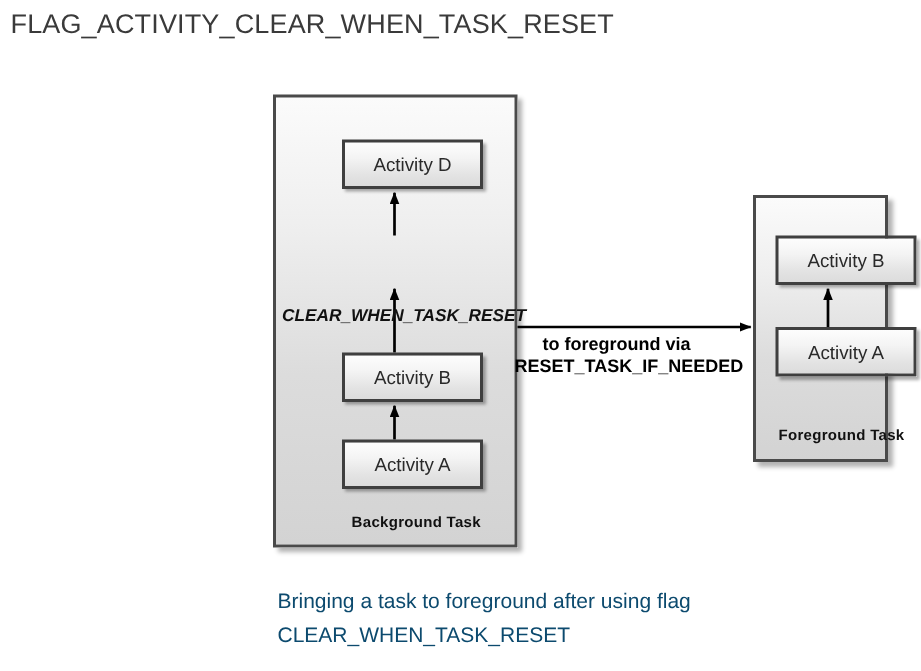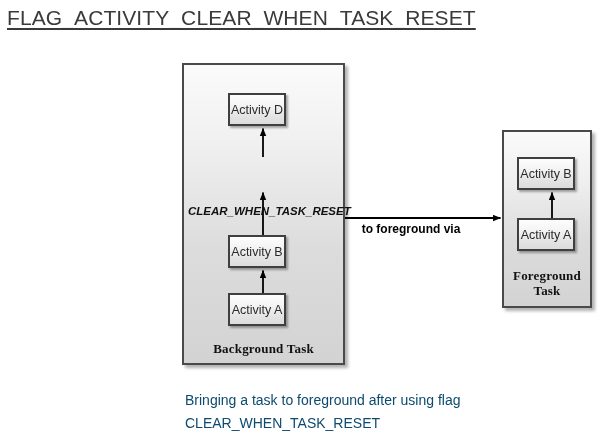--- a/index.html
+++ b/index.html
@@ -14,24 +14,23 @@
     overflow: hidden;
     font-family: "Liberation Sans", sans-serif;
     color: #222222;
   }
 
   
   #page-title {
     position: absolute;
     left: 7px;
     top: 6px;
-    font-size: 21px;
+    font-size: 18px;
     letter-spacing: 0.1px;
     color: #3a3a3a;
-    text-decoration: underline;
     text-underline-offset: 3px;
     white-space: nowrap;
   }
 
   
   #diagram {
     position: absolute;
     left: 0;
     top: 0;
     width: 614px;
@@ -55,38 +54,37 @@
   #foreground-task {
     left: 502px;
     top: 130px;
     width: 90px;
     height: 178px;
   }
 
   
   .task-label {
     position: absolute;
-    left: 0;
+    left: 14px;
     width: 100%;
     text-align: center;
-    font-size: 13px;
+    font-size: 10px;
     font-weight: bold;
     color: #111111;
     line-height: 15px;
     letter-spacing: 0.2px;
-    font-family: Liberation Serif, serif;
   }
   #background-task .task-label { bottom: 7px; }
   #foreground-task .task-label { bottom: 8px; }
 
   
   .activity {
     position: absolute;
     box-sizing: border-box;
-    width: 58px;
+    width: 94px;
     height: 33px;
     border: 2px solid #3f3f3f;
     background: linear-gradient(to bottom, #fdfdfd 0%, #f4f4f4 35%, #e3e3e3 75%, #dcdcdc 100%);
     box-shadow: 2px 2px 2px rgba(0,0,0,0.33);
     display: flex;
     align-items: center;
     justify-content: center;
     font-size: 12.5px;
     color: #2a2a2a;
     white-space: nowrap;
@@ -190,19 +188,20 @@
   <div class="activity" id="bg-activity-b">Activity B</div>
   <div class="activity" id="bg-activity-a">Activity A</div>
 
   <div id="clear-flag-label">CLEAR_WHEN_TASK_RESET</div>
 
   <div class="activity" id="fg-activity-b">Activity B</div>
   <div class="activity" id="fg-activity-a">Activity A</div>
 
   <div id="transition-label">
     <span>to foreground via</span>
+    <span>RESET_TASK_IF_NEEDED</span>
   </div>
 </div>
 
 <div id="caption">
   <span>Bringing a task to foreground after using flag</span>
   <span>CLEAR_WHEN_TASK_RESET</span>
 </div>
 
 </body></html>

